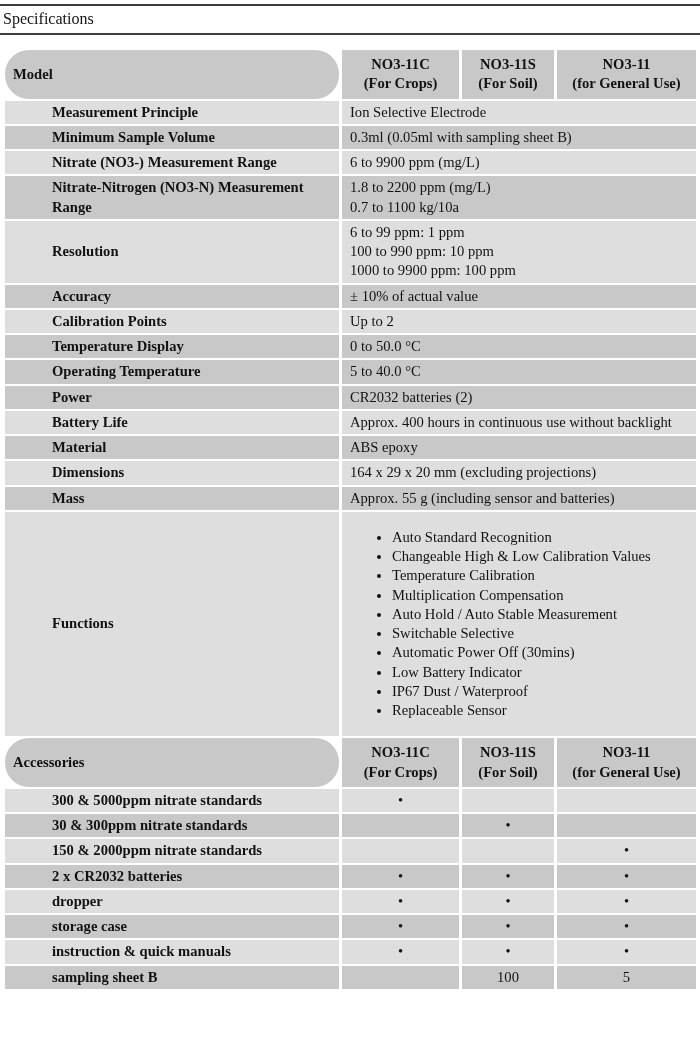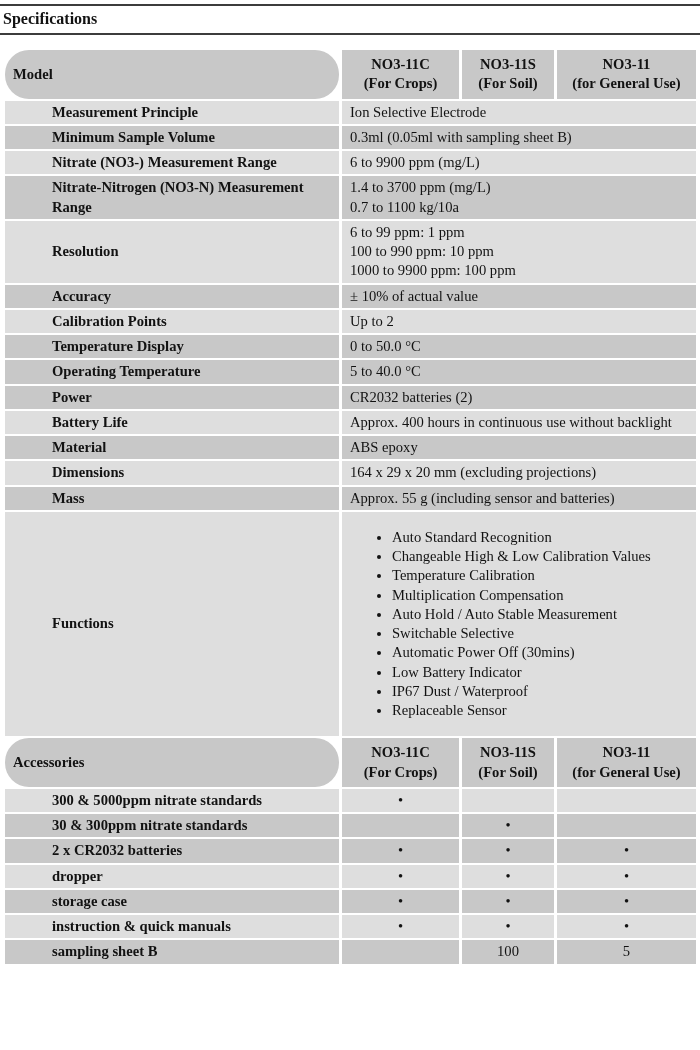--- a/index.html
+++ b/index.html
@@ -19,21 +19,21 @@
     overflow: hidden;
   }
   .title-block { padding-top: 4px; }
   .rule {
     height: 0;
     border-top: 2px solid var(--rule);
     margin: 0;
   }
   h1.page-title {
     font-size: 16px;
-    font-weight: bold;
+    font-weight: normal;
     margin: 3px 0 4px 3px;
     line-height: 1.25;
   }
   table.spec {
     width: 696px;
     margin: 13px 2px 0 2px;
     border-collapse: separate;
     border-spacing: 3px 2px;
     table-layout: fixed;
   }
@@ -112,21 +112,21 @@
       </tr>
       <tr class="light">
         <td class="label">Nitrate (NO3-) Measurement Range</td>
         <td class="value" colspan="3">
           <div>6 to 9900 ppm (mg/L)</div>
         </td>
       </tr>
       <tr class="dark">
         <td class="label">Nitrate-Nitrogen (NO3-N) Measurement Range</td>
         <td class="value" colspan="3">
-          <div>1.4 to 3700 ppm (mg/L)</div>
+          <div>1.8 to 2200 ppm (mg/L)</div>
           <div>0.7 to 1100 kg/10a</div>
         </td>
       </tr>
       <tr class="light">
         <td class="label">Resolution</td>
         <td class="value" colspan="3">
           <div>6 to 99 ppm: 1 ppm</div>
           <div>100 to 990 ppm: 10 ppm</div>
           <div>1000 to 9900 ppm: 100 ppm</div>
         </td>
@@ -225,20 +225,26 @@
         <td class="acc-val">•</td>
         <td class="acc-val"></td>
         <td class="acc-val"></td>
       </tr>
       <tr class="dark">
         <td class="label">30 &amp; 300ppm nitrate standards</td>
         <td class="acc-val"></td>
         <td class="acc-val">•</td>
         <td class="acc-val"></td>
       </tr>
+      <tr class="light">
+        <td class="label">150 &amp; 2000ppm nitrate standards</td>
+        <td class="acc-val"></td>
+        <td class="acc-val"></td>
+        <td class="acc-val">•</td>
+      </tr>
       <tr class="dark">
         <td class="label">2 x CR2032 batteries</td>
         <td class="acc-val">•</td>
         <td class="acc-val">•</td>
         <td class="acc-val">•</td>
       </tr>
       <tr class="light">
         <td class="label">dropper</td>
         <td class="acc-val">•</td>
         <td class="acc-val">•</td>

